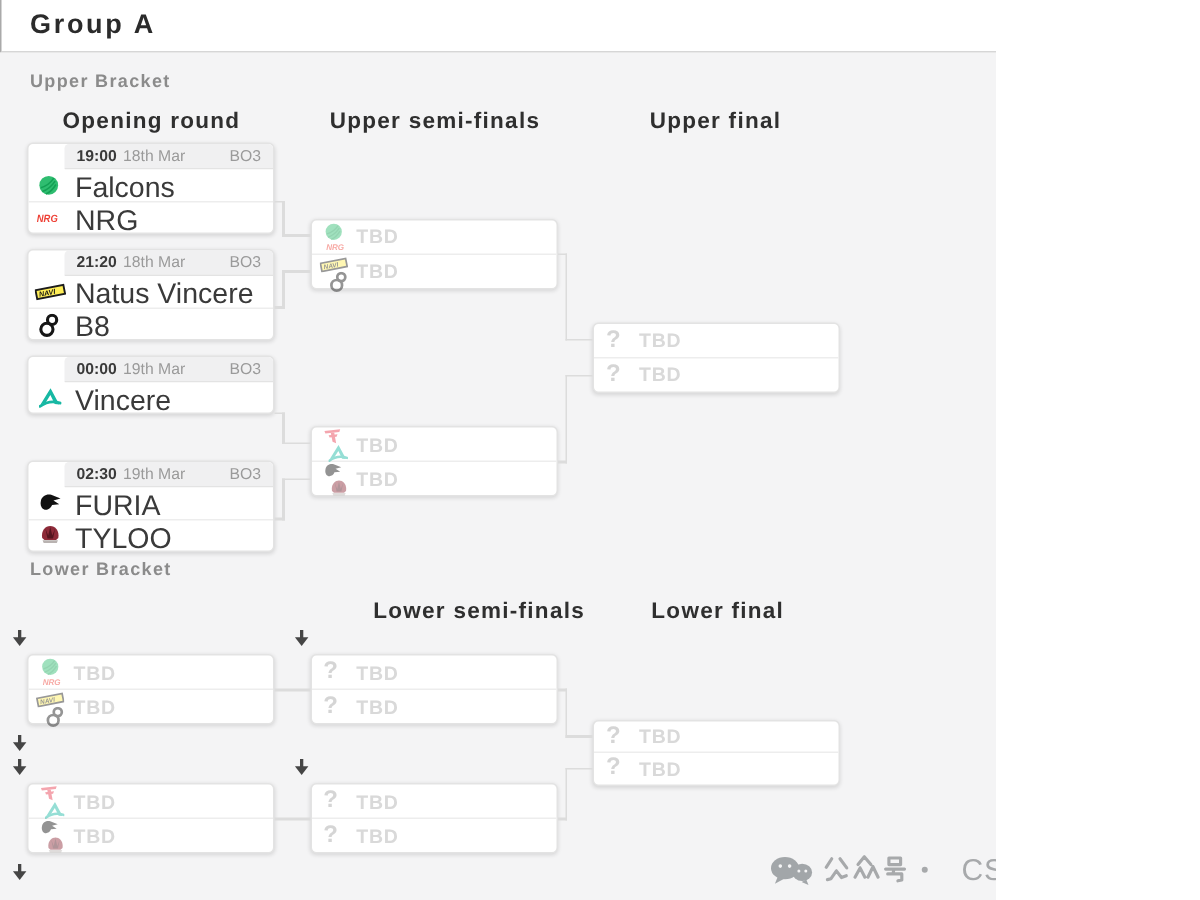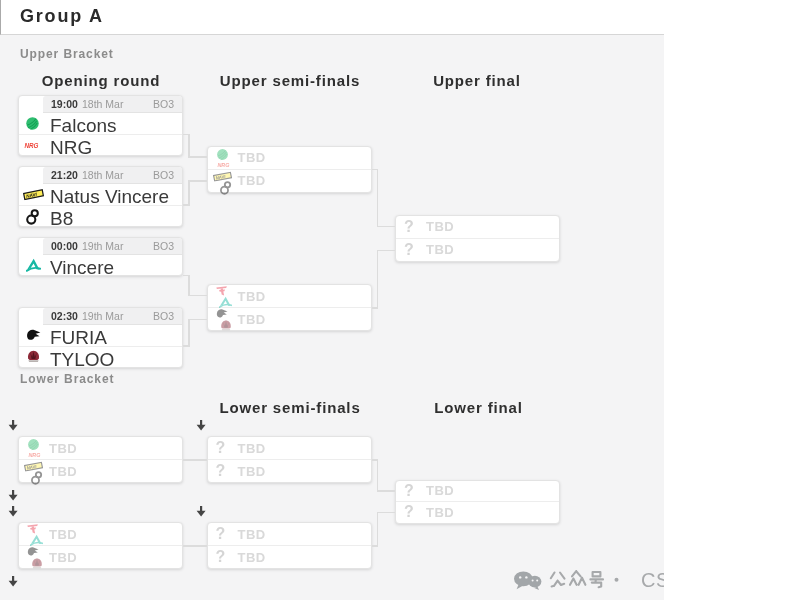--- a/index.html
+++ b/index.html
@@ -229,21 +229,21 @@
   <div class="seg" style="left:188px;top:318.5px;width:1.5px;height:28px;"></div>
   <div class="seg" style="left:188px;top:318.5px;width:18.5px;height:1.5px;"></div>
   <div class="seg" style="left:371.5px;top:168.5px;width:6.5px;height:1.5px;"></div>
   <div class="seg" style="left:376.5px;top:168.5px;width:1.5px;height:58px;"></div>
   <div class="seg" style="left:376.5px;top:225.5px;width:18.5px;height:1.5px;"></div>
   <div class="seg" style="left:371.5px;top:307px;width:6.5px;height:1.5px;"></div>
   <div class="seg" style="left:376.5px;top:249.5px;width:1.5px;height:59px;"></div>
   <div class="seg" style="left:376.5px;top:249.5px;width:18.5px;height:1.5px;"></div>
 
   <div class="seclabel" style="left:20px;top:372px;">Lower Bracket</div>
-  <div class="colhead" style="left:190px;top:399px;">Lower semi-finals</div>
+  <div class="colhead" style="left:190px;top:399px;text-align:right;">Lower semi-finals</div>
   <div class="colhead" style="left:378.5px;top:399px;">Lower final</div>
 
   <div class="card" style="left:18px;top:436px;">
     <div class="tbdrow">
       <svg class="ghost" style="left:8px;top:1px;" width="13" height="13" viewBox="0 0 24 24">
           <use href="#lg-falcons"></use>
         </svg>
       <svg class="ghost" style="left:9px;top:15px;" width="18" height="5.5" viewBox="0 0 40 12" preserveAspectRatio="none">
           <use href="#lg-nrg"></use>
         </svg>

